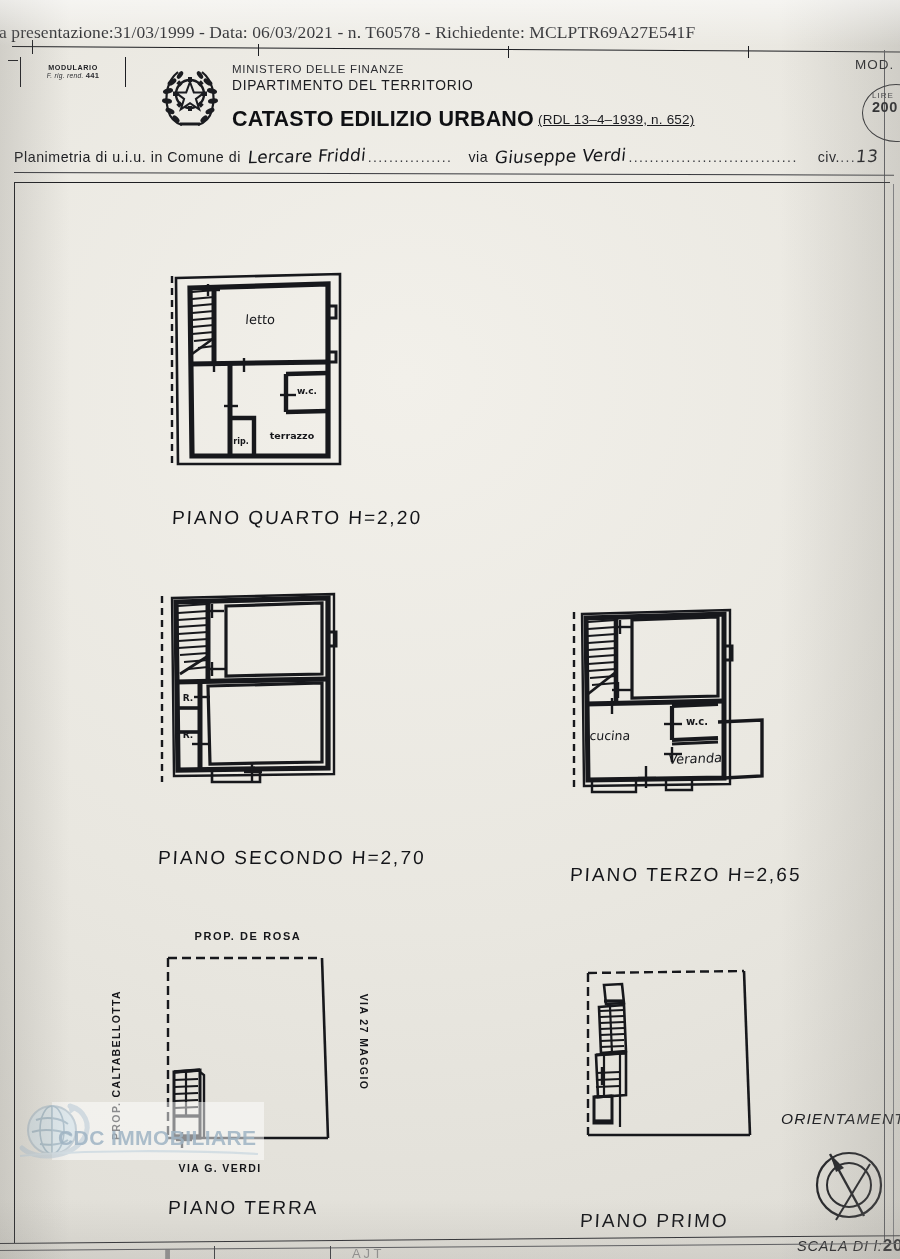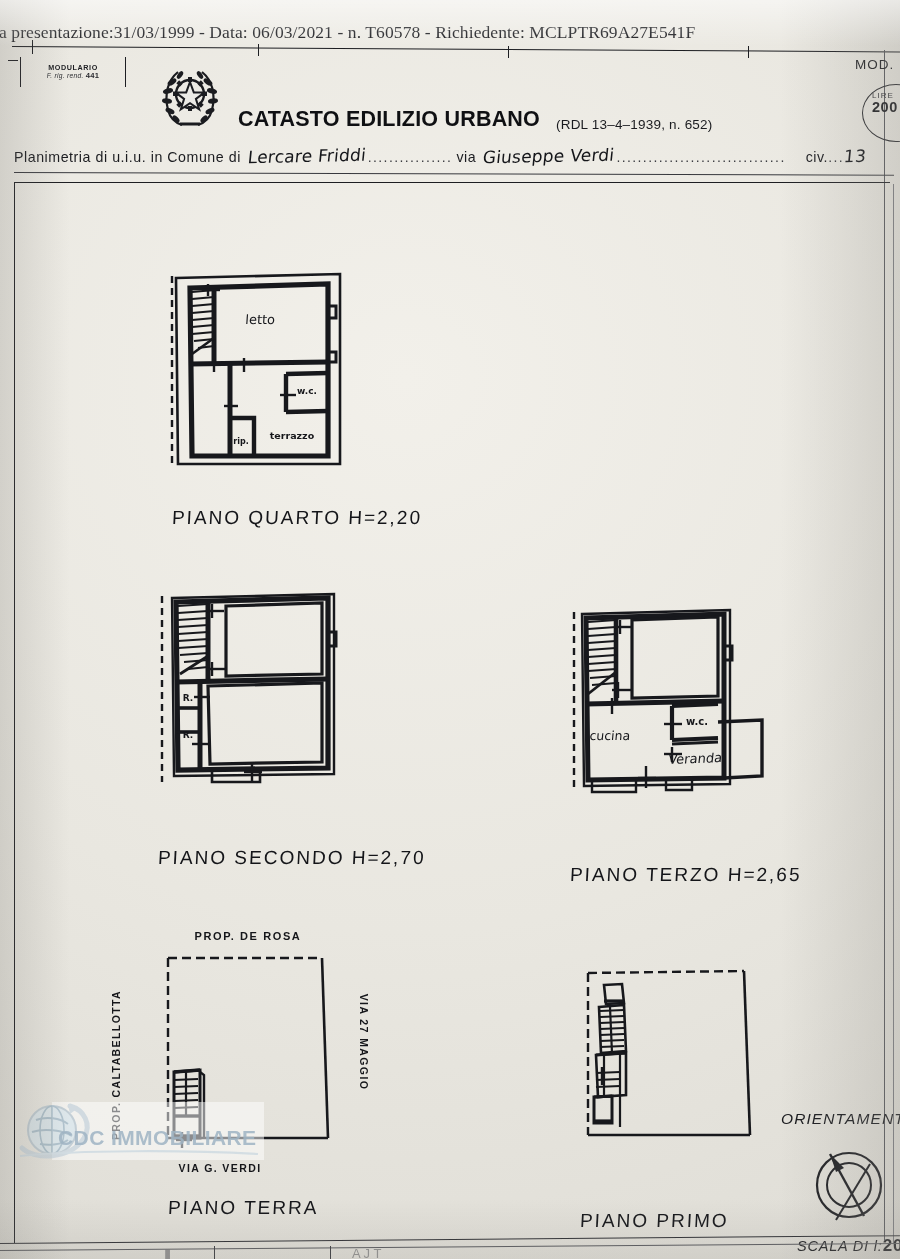--- a/index.html
+++ b/index.html
@@ -155,36 +155,37 @@
     font-weight: 500;
   }
   #ministry .l2 {
     font-size: 13.8px;
     letter-spacing: 0.75px;
     color: #1b1c20;
     margin-top: 3px;
   }
   #heading-main {
     position: absolute;
-    left: 238px;
+    left: 232px;
     top: 107px;
     display: flex;
-    align-items: flex-end;
-    gap: 16px;
+    align-items: center;
+    gap: 4px;
   }
   #heading-main .big {
     font-size: 21.5px;
     font-weight: bold;
     letter-spacing: 0.2px;
     color: #0f1013;
   }
   #heading-main .ref {
     font-size: 13.5px;
     color: #1b1c20;
     letter-spacing: 0.2px;
+    text-decoration: underline;
   }
 
   
   #mod-right {
     position: absolute;
     left: 855px;
     top: 57px;
     font-size: 13.5px;
     letter-spacing: 1px;
     color: #1b1c20;
@@ -450,37 +451,41 @@
         <rect x="19.5" y="42" width="4" height="5" transform="rotate(45 21.5 44.5)"></rect>
         <rect x="40.5" y="42" width="4" height="5" transform="rotate(-45 42.5 44.5)"></rect>
       </g>
 
       <path d="M32,22 L35.8,32.4 L46.6,32.4 L37.9,38.9 L41.2,49.4 L32,43.1 L22.8,49.4 L26.1,38.9 L17.4,32.4 L28.2,32.4 Z" fill="#ecebe6" stroke="#1b1c20" stroke-width="2"></path>
 
       <path d="M22,64 L42,64" stroke="#1b1c20" stroke-width="3"></path>
     </svg>
   </div>
 
+  <div id="ministry">
+    <div class="l1">MINISTERO DELLE FINANZE</div>
+    <div class="l2">DIPARTIMENTO DEL TERRITORIO</div>
+  </div>
   <div id="heading-main">
     <span class="big">CATASTO EDILIZIO URBANO</span>
     <span class="ref">(RDL 13–4–1939, n. 652)</span>
   </div>
 
   <div id="mod-right">MOD.</div>
   <div id="mod-circle"></div>
   <div id="mod-circle-inner">
     <div class="cl1">LIRE</div>
     <div class="cl2">200</div>
   </div>
 
   <div id="planimetria">
     <span class="pr">Planimetria di u.i.u. in Comune di</span>
     <span class="hand" style="margin-left:7px;">Lercare Friddi</span>
     <span class="dots" style="margin-left:2px;">................</span>
-    <span class="pr" style="margin-left:4px;">via</span>
+    <span class="pr" style="margin-left:16px;">via</span>
     <span class="hand" style="margin-left:7px;">Giuseppe Verdi</span>
     <span class="dots" style="margin-left:2px;">................</span>
     <span class="dots">................</span>
     <span class="pr" style="margin-left:20px;">civ.</span>
     <span class="dots">...</span>
     <span class="hand">13</span>
   </div>
   <div id="planim-rule"></div>
 
   <div id="drawing-frame"></div>

